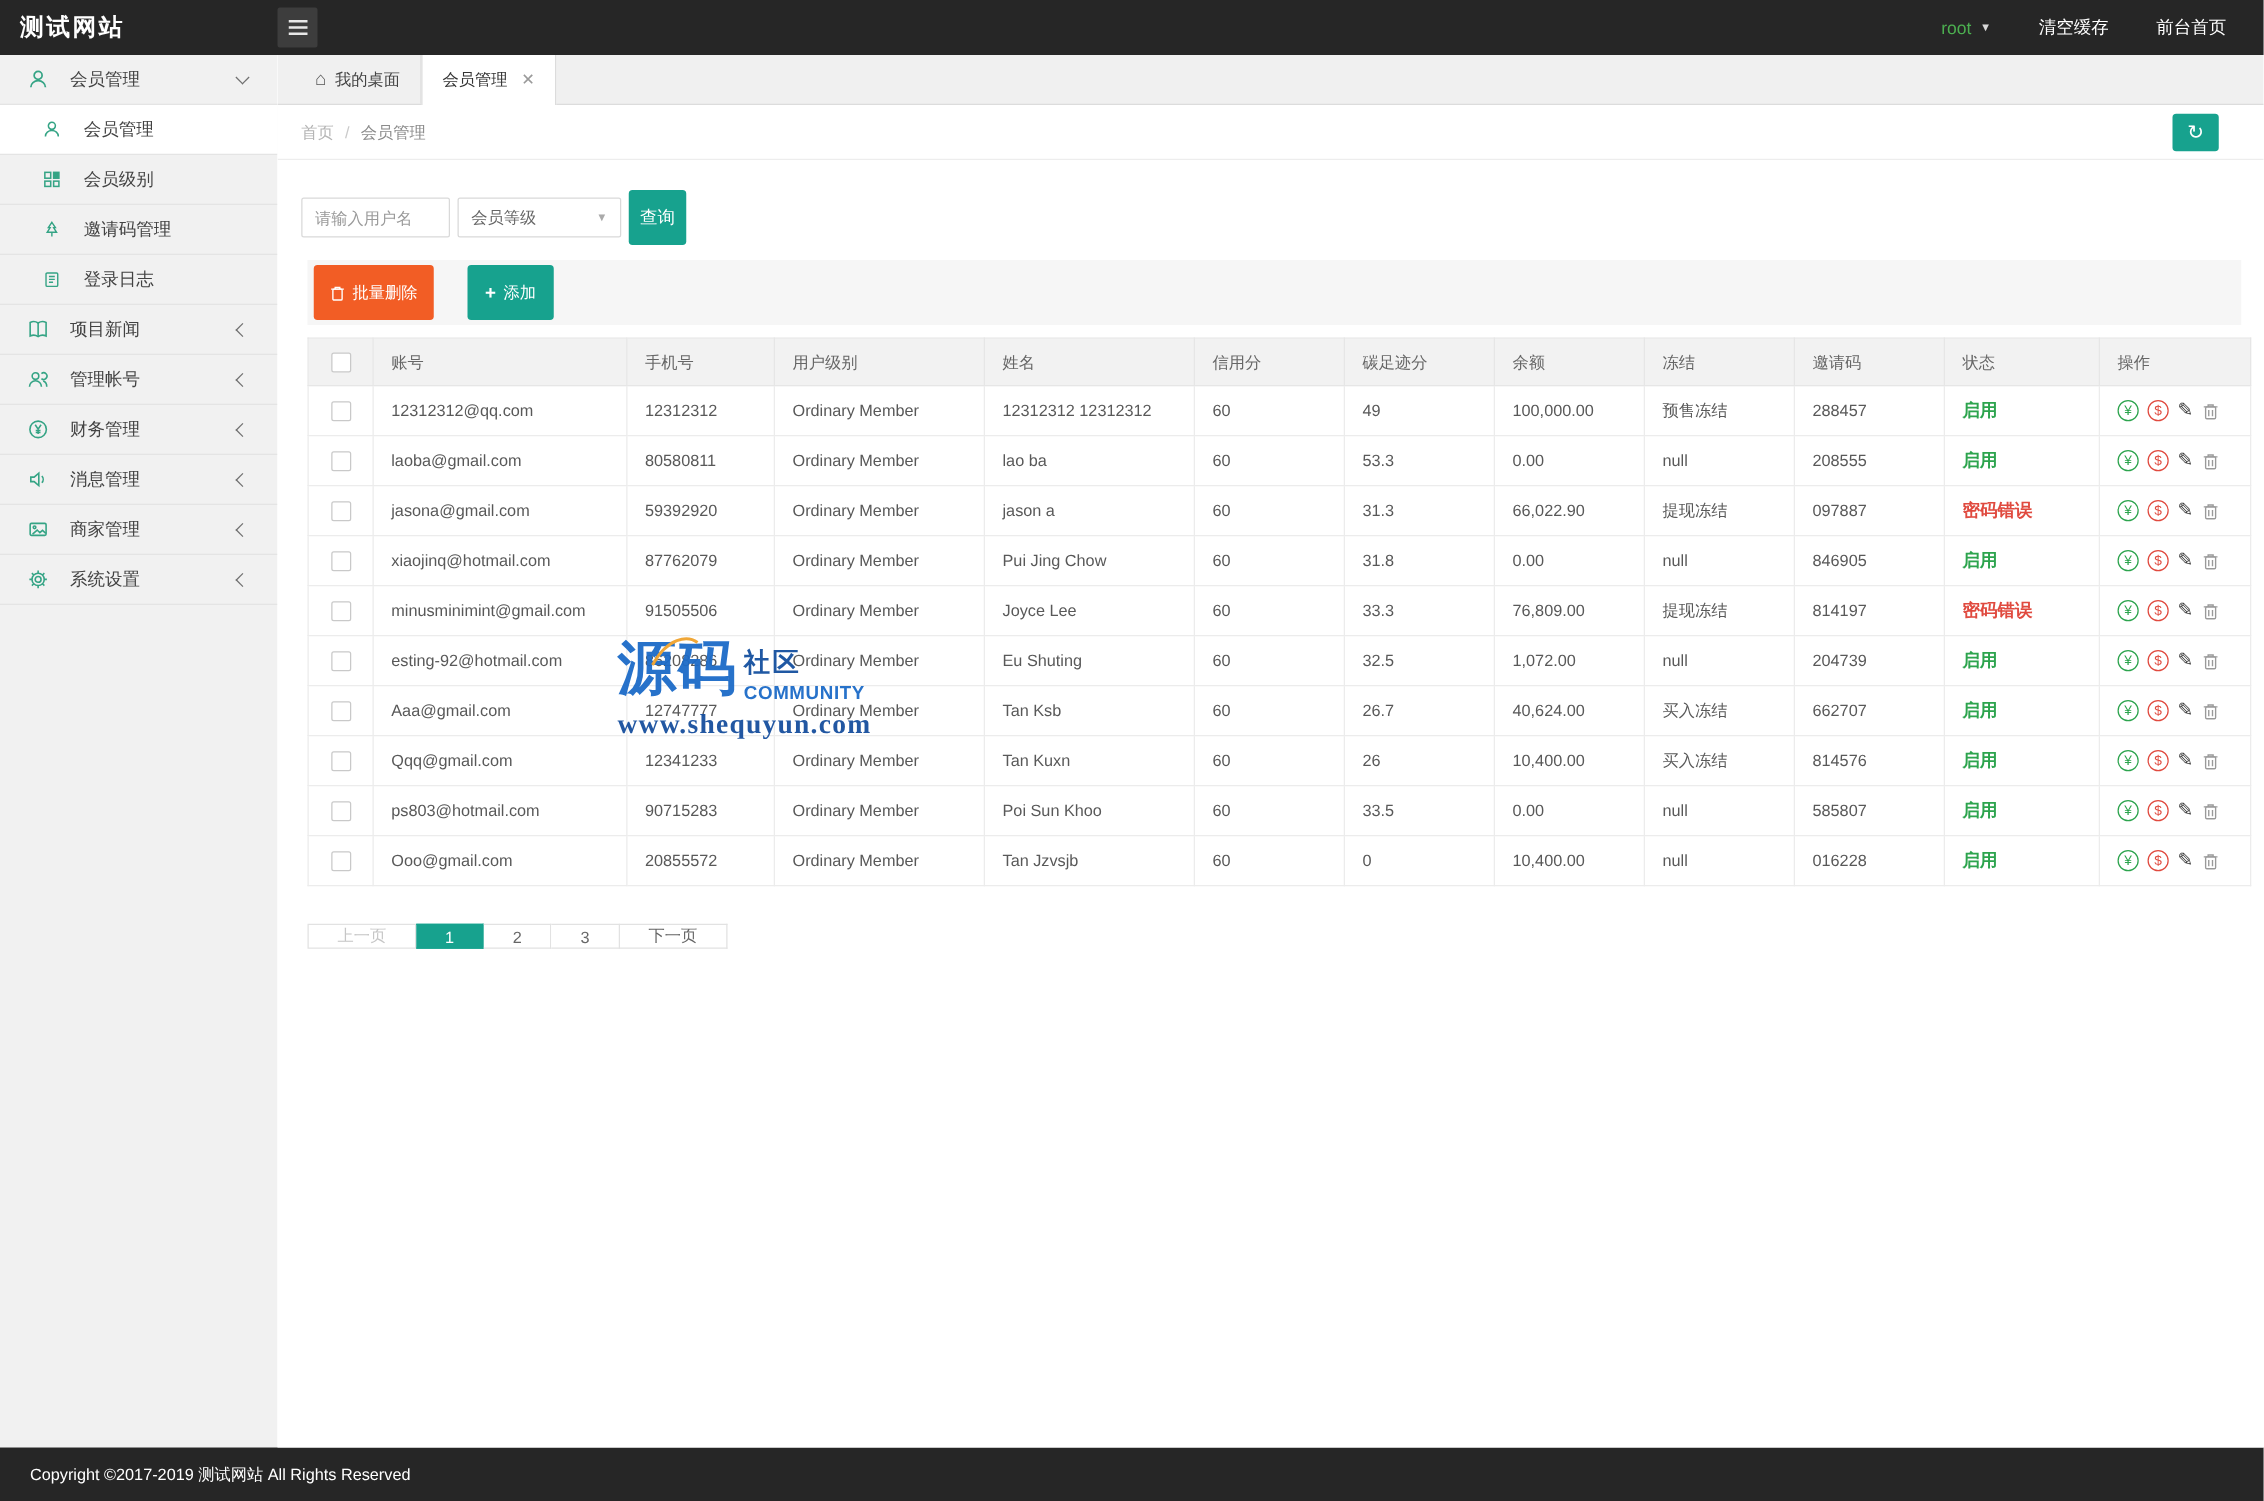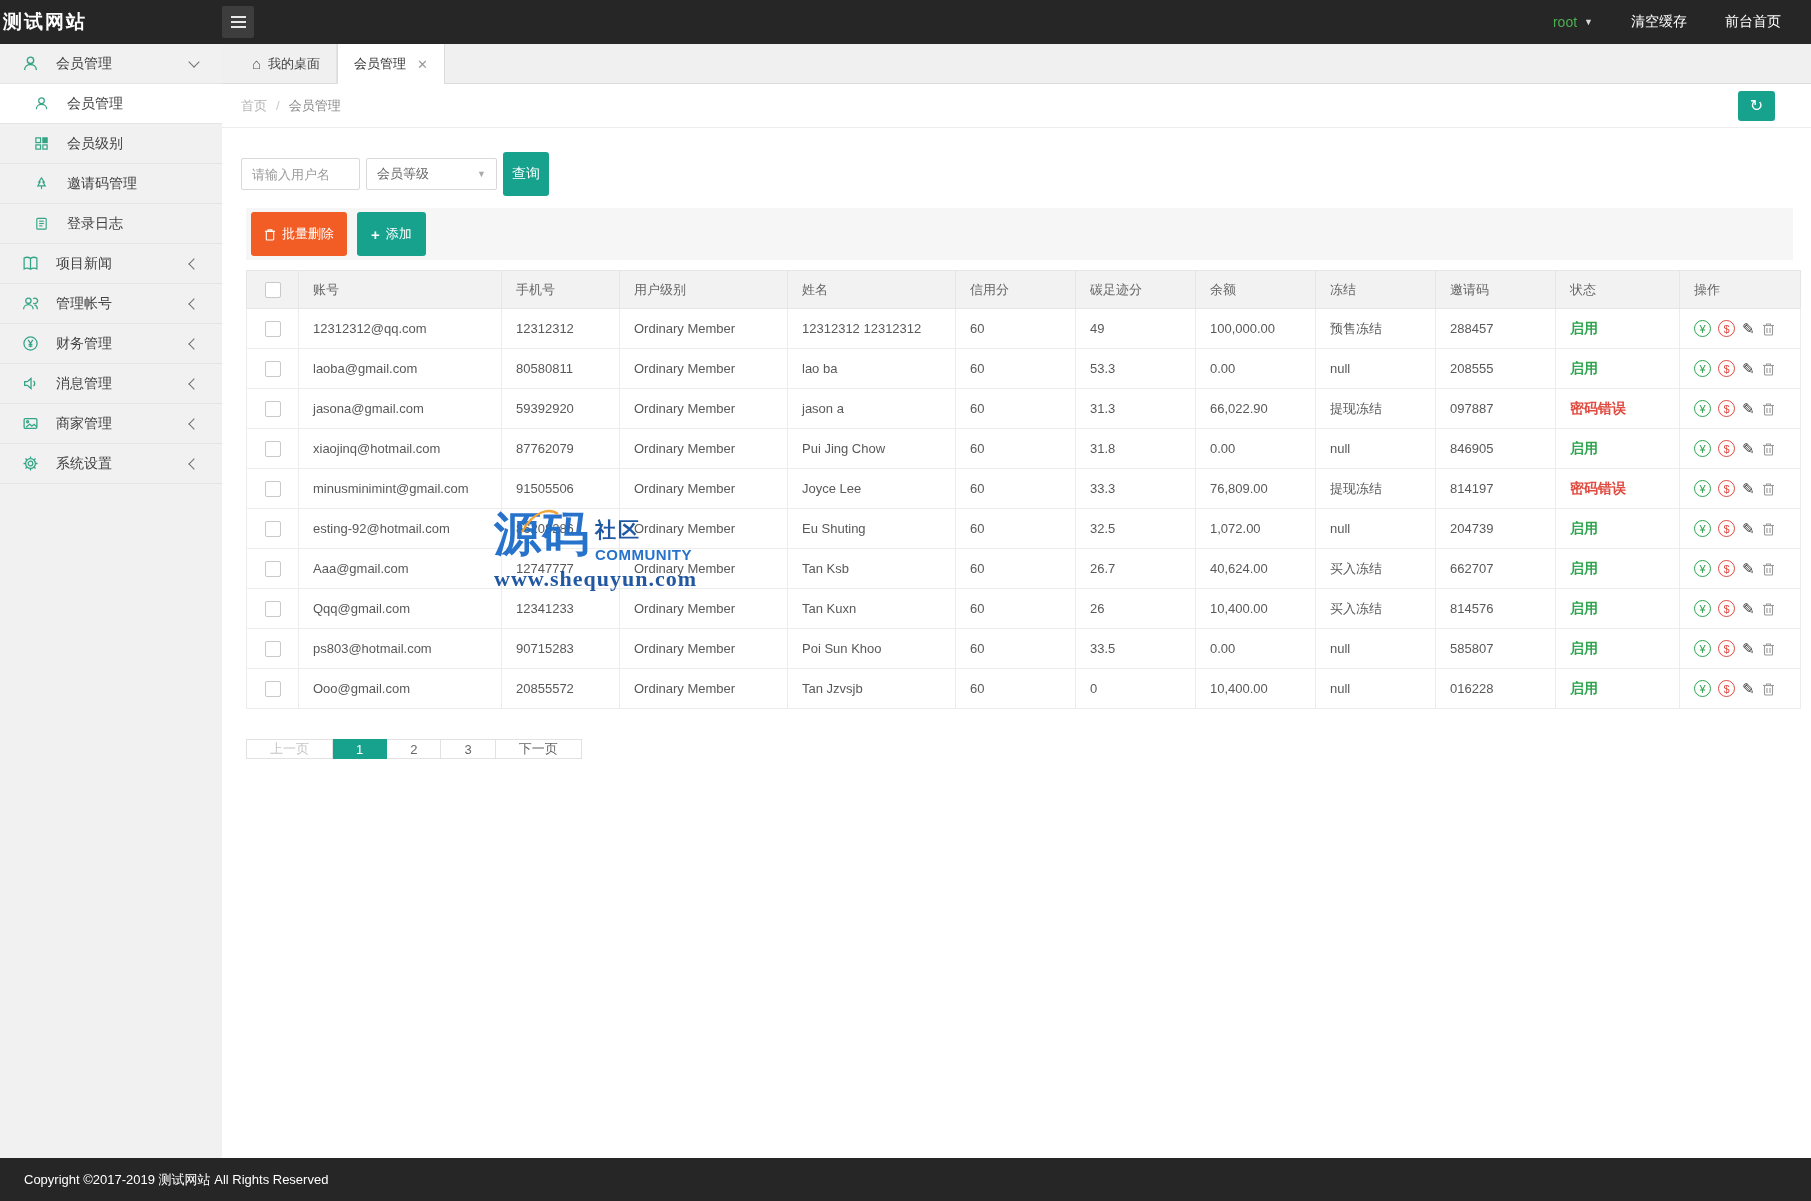--- a/index.html
+++ b/index.html
@@ -3,21 +3,21 @@
 <meta charset="utf-8">
 <style>
   * { box-sizing: border-box; margin: 0; padding: 0; }
   html,body { width:1811px; height:1201px; overflow:hidden; }
   body { font-family:"Liberation Sans","DejaVu Sans",sans-serif; font-size:13px; color:#595959; background:#fff; }
 
   .app { display:flex; flex-direction:column; width:1811px; height:1201px; }
 
   
   .header { height:44px; background:#262626; display:flex; align-items:center; flex:0 0 44px; }
-  .brand { width:222px; color:#fff; font-size:19px; font-weight:bold; letter-spacing:2px; padding-left:3px; }
+  .brand { width:222px; color:#fff; font-size:19px; font-weight:bold; letter-spacing:2px; padding-left:16px; }
   .burger { width:32px; height:32px; background:#3d3d3d; border-radius:2px; display:flex; flex-direction:column; justify-content:center; align-items:center; gap:3px; cursor:pointer; }
   .burger i { display:block; width:15px; height:2px; background:#e8e8e8; }
   .header-right { margin-left:auto; display:flex; align-items:center; gap:38px; padding-right:30px; }
   .hlink { color:#fff; font-size:14px; cursor:pointer; }
   .root-wrap { display:flex; align-items:center; gap:7px; cursor:pointer; }
   .root-name { color:#4caf50; font-size:14px; }
   .caret-down { color:#d9d9d9; font-size:9px; }
 
   
   .middle { flex:1 1 auto; display:flex; min-height:0; }
@@ -50,21 +50,21 @@
   .refresh-btn { margin-left:auto; width:37px; height:30px; background:#17a28e; border-radius:3px; color:#fff; font-size:16px; display:flex; align-items:center; justify-content:center; cursor:pointer; }
 
   .filter-row { margin:30px 0 0 19px; display:flex; align-items:center; height:32px; }
   .txt-input { width:119px; height:32px; border:1px solid #d9d9d9; border-radius:2px; padding:0 10px; font-size:13px; color:#333; outline:none; font-family:inherit; }
   .txt-input::placeholder { color:#9b9b9b; }
   .select { width:131px; height:32px; border:1px solid #d9d9d9; border-radius:2px; margin-left:6px; display:flex; align-items:center; padding:0 10px; color:#666; cursor:pointer; position:relative; }
   .select .sel-caret { margin-left:auto; color:#aaa; font-size:9px; }
   .btn { height:44px; border:none; border-radius:3px; color:#fff; font-size:13px; display:inline-flex; align-items:center; justify-content:center; cursor:pointer; font-family:inherit; }
   .btn-search { width:46px; background:#17a28e; margin-left:6px; font-size:14px; }
 
-  .toolbar { margin:18px 18px 0 24px; background:#f6f6f6; padding:4px 5px; display:flex; gap:10px; }
+  .toolbar { margin:18px 18px 0 24px; background:#f6f6f6; padding:4px 5px; display:flex; gap:27px; }
   .btn-del { background:#f25d25; padding:0 13px; gap:6px; }
   .btn-add { background:#17a28e; padding:0 14px; gap:6px; }
   .btn-add .plus { font-size:15px; font-weight:bold; }
 
   
   table.grid { table-layout:fixed; width:1554px; margin:10px 0 0 24px; border-collapse:collapse; border:1px solid #e6e6e6; }
   .grid th { background:#f2f2f2; height:38px; font-weight:normal; font-size:13px; color:#666; text-align:left; padding:0 0 0 14px; border:1px solid #e6e6e6; }
   .grid td { height:40px; font-size:13px; color:#595959; padding:0 4px 0 14px; border:1px solid #ececec; overflow:hidden; white-space:nowrap; }
   .grid th.c-check, .grid td.c-check { text-align:center; padding:0; }
   .checkbox { display:inline-block; width:16px; height:16px; background:#fff; border:1px solid #c9c9c9; border-radius:2px; vertical-align:middle; cursor:pointer; }

